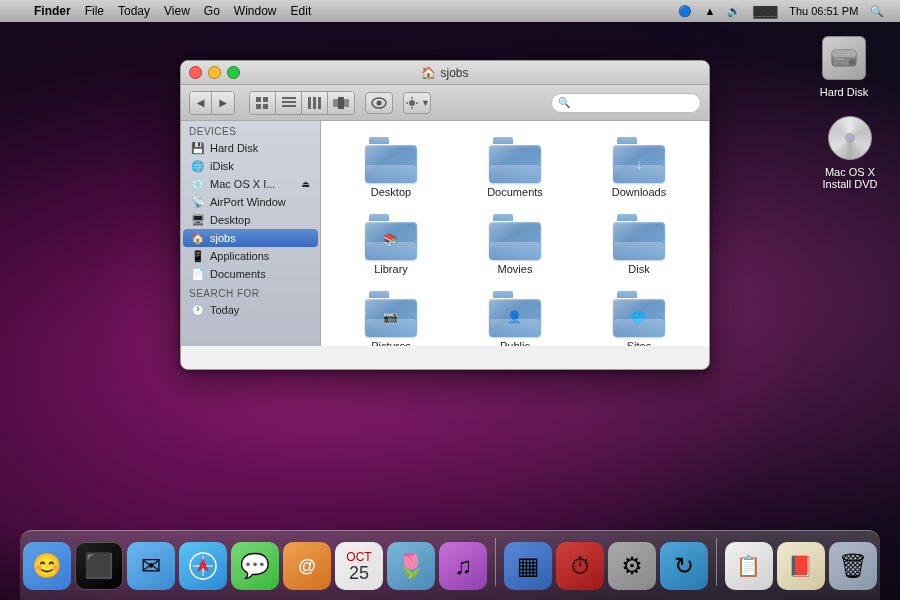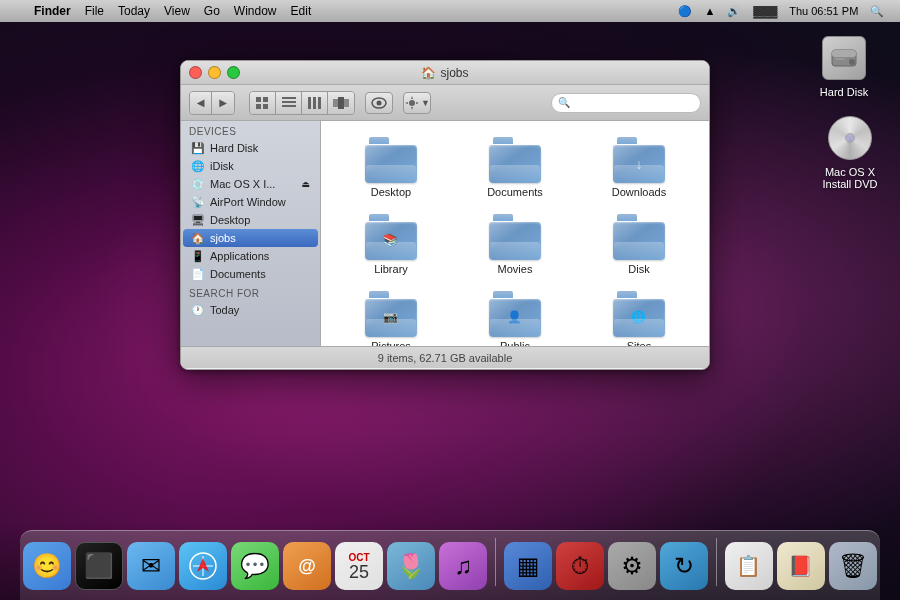--- a/index.html
+++ b/index.html
@@ -759,23 +759,20 @@
             <div class="folder-sheen"></div>
           </div>
           <span class="file-label">Sites</span>
         </div>
 
       </div>
     </div>
 
   </div>
 
-  <div class="statusbar">
-    <span>9 items, 62.71 GB available</span>
-  </div>
 
 </div>
 
 <div class="dock">
   <div class="dock-bg"></div>
   <div class="dock-items">
 
     <div class="dock-item">
       <div class="dock-app-icon finder-app">😊</div>
     </div>
@@ -796,21 +793,21 @@
       </div>
     </div>
     <div class="dock-item">
       <div class="dock-app-icon chat-app">💬</div>
     </div>
     <div class="dock-item">
       <div class="dock-app-icon address-app" style="font-size:18px;font-weight:bold;color:white;">@</div>
     </div>
     <div class="dock-item">
       <div class="dock-app-icon ical-app" style="display:flex;flex-direction:column;align-items:center;justify-content:center;">
-        <div style="font-size:10px;color:#c00;font-weight:bold;">OCT</div>
+        <div style="font-size:12px;color:#c00;font-weight:normal;">OCT</div>
         <div style="font-size:18px;color:#333;line-height:1;">25</div>
       </div>
     </div>
     <div class="dock-item">
       <div class="dock-app-icon photos-app">🌷</div>
     </div>
     <div class="dock-item">
       <div class="dock-app-icon itunes-app">♫</div>
     </div>
     <div class="dock-separator"></div>

